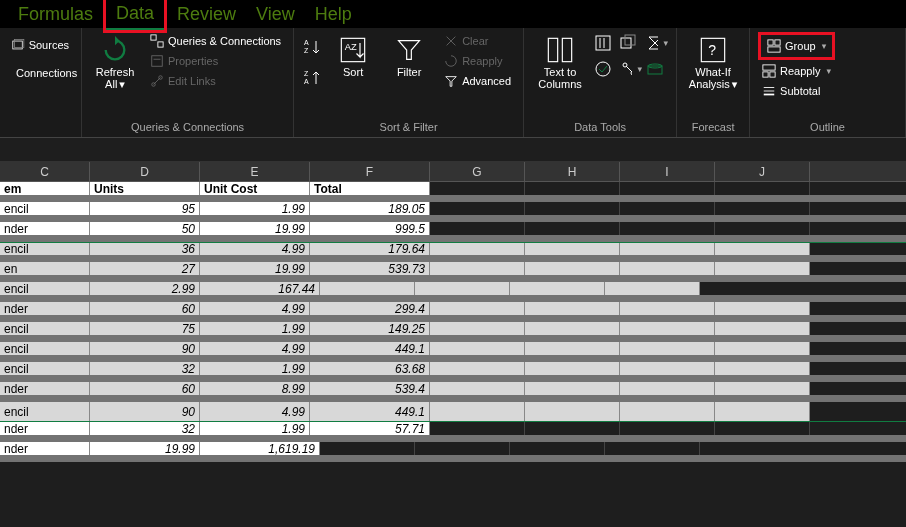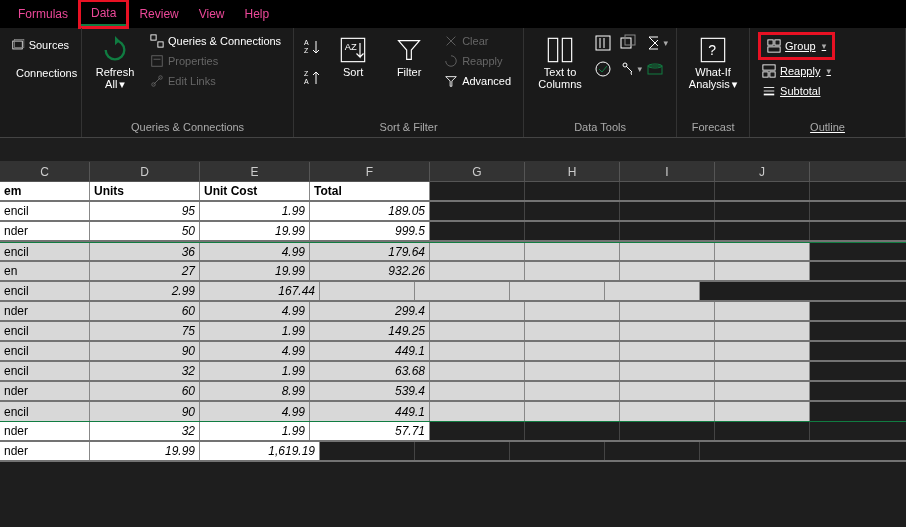--- a/index.html
+++ b/index.html
@@ -1,19 +1,19 @@
 <!DOCTYPE html>
 <html><head>
 <meta charset="utf-8">
 <style>
 * { margin: 0; padding: 0; box-sizing: border-box; font-family: 'Segoe UI', Arial, sans-serif; user-select: none; }
 body { background: #1e1e1e; color: #fff; width: 906px; height: 527px; overflow: hidden; }
 
 .menubar { display: flex; align-items: center; height: 28px; background: #000; padding-left: 8px; }
-.menubar-item { padding: 4px 10px; font-size: 12px; color: #ec4899; cursor: pointer; }
+.menubar-item { padding: 4px 10px; font-size: 18px; color: #4d7c0f; cursor: pointer; }
 .menubar-item.active { border-bottom: 2px solid #107c41; }
 .hl-red { border: 3px solid #e81123; }
 
 .ribbon { display: flex; background: #1a1a1a; height: 110px; border-bottom: 1px solid #444; }
 .ribbon-group { display: flex; flex-direction: column; justify-content: space-between; padding: 4px 8px 2px 8px; border-right: 1px solid #333; }
 .ribbon-group-body { display: flex; gap: 6px; flex: 1; align-items: flex-start; }
 .ribbon-group-label { text-align: center; font-size: 11px; color: #aaa; padding: 2px 0; }
 
 .vbtn { display: flex; flex-direction: column; align-items: center; justify-content: flex-start; width: 50px; cursor: pointer; padding-top: 4px; }
 .vbtn .icn { width: 28px; height: 28px; margin-bottom: 2px; }
@@ -25,21 +25,21 @@
 .hbtn .icn { width: 14px; height: 14px; }
 
 .dd { font-size: 9px; margin-left: 2px; color: #aaa; }
 
 .fx-bar { height: 24px; background: #1e1e1e; border-bottom: 1px solid #333; display: flex; align-items:center; padding-left:4px; font-size:12px; color:#ccc;}
 .fx-cell { width:40px; }
 
 .grid { background: #1e1e1e; }
 .col-headers { display: flex; height: 20px; background: #333; border-bottom: 1px solid #555; }
 .col-header { border-right: 1px solid #555; text-align: center; font-size: 12px; color: #ccc; display: flex; align-items: center; justify-content: center; }
-.row { display: flex; height: 20px; border-bottom: 2px solid #737373; }
+.row { display: flex; height: 20px; border-bottom: 7px solid #737373; }
 .cell { border-right: 1px solid #444; font-size: 12px; padding: 0 4px; display: flex; align-items: center; overflow:hidden; }
 .cell.sel { background: #d8d8d8; color: #000; border-right:1px solid #888; }
 .cell.headrow { background: #fff; color: #000; font-weight: bold; border-right:1px solid #888;}
 .cell.white { background: #fff; color: #000; border-right:1px solid #888;}
 .cell.num { justify-content: flex-end; font-style: italic; }
 .greenline-top { border-top: 1px solid #107c41; }
 .greenline-bot { border-bottom: 1px solid #107c41; }
 
 svg { display: block; }
 </style>
@@ -230,21 +230,21 @@
         <svg class="icn" viewBox="0 0 24 24">
             <rect x="2" y="2" width="20" height="20" fill="none" stroke="#fff"></rect>
             <text x="8" y="16" font-size="12" fill="#fff">?</text>
           </svg>
         <span><span>What-If Analysis</span><span class="dd">▾</span></span>
       </div>
     </div>
     <div class="ribbon-group-label">Forecast</div>
   </div>
 
-  <div class="ribbon-group" style="flex:1;text-decoration:underline;">
+  <div class="ribbon-group" style="flex:1;">
     <div class="stack" style="align-items:flex-start;">
       <div class="hl-red">
         <div class="hbtn" style="padding:4px 6px;">
           <svg class="icn" viewBox="0 0 16 16">
               <rect x="1" y="1" width="6" height="6" fill="none" stroke="#fff"></rect>
               <rect x="9" y="1" width="6" height="6" fill="none" stroke="#fff"></rect>
               <rect x="1" y="9" width="14" height="6" fill="none" stroke="#fff"></rect>
             </svg>
           <span>Group</span>
           <span class="dd">▾</span>
@@ -325,21 +325,21 @@
         <div class="cell sel num" style="width: 120px;">179.64</div>
         <div class="cell sel" style="width: 95px;"></div>
         <div class="cell sel" style="width: 95px;"></div>
         <div class="cell sel" style="width: 95px;"></div>
         <div class="cell sel" style="width: 95px;"></div>
       </div>
       <div class="row">
         <div class="cell sel" style="width: 90px;">en</div>
         <div class="cell sel num" style="width: 110px;">27</div>
         <div class="cell sel num" style="width: 110px;">19.99</div>
-        <div class="cell sel num" style="width: 120px;">932.26</div>
+        <div class="cell sel num" style="width: 120px;">539.73</div>
         <div class="cell sel" style="width: 95px;"></div>
         <div class="cell sel" style="width: 95px;"></div>
         <div class="cell sel" style="width: 95px;"></div>
         <div class="cell sel" style="width: 95px;"></div>
       </div>
       <div class="row">
         <div class="cell sel" style="width: 90px;">encil</div>
         <div class="cell sel num" style="width: 110px;">2.99</div>
         <div class="cell sel num" style="width: 120px;">167.44</div>
         <div class="cell sel" style="width: 95px;"></div>

